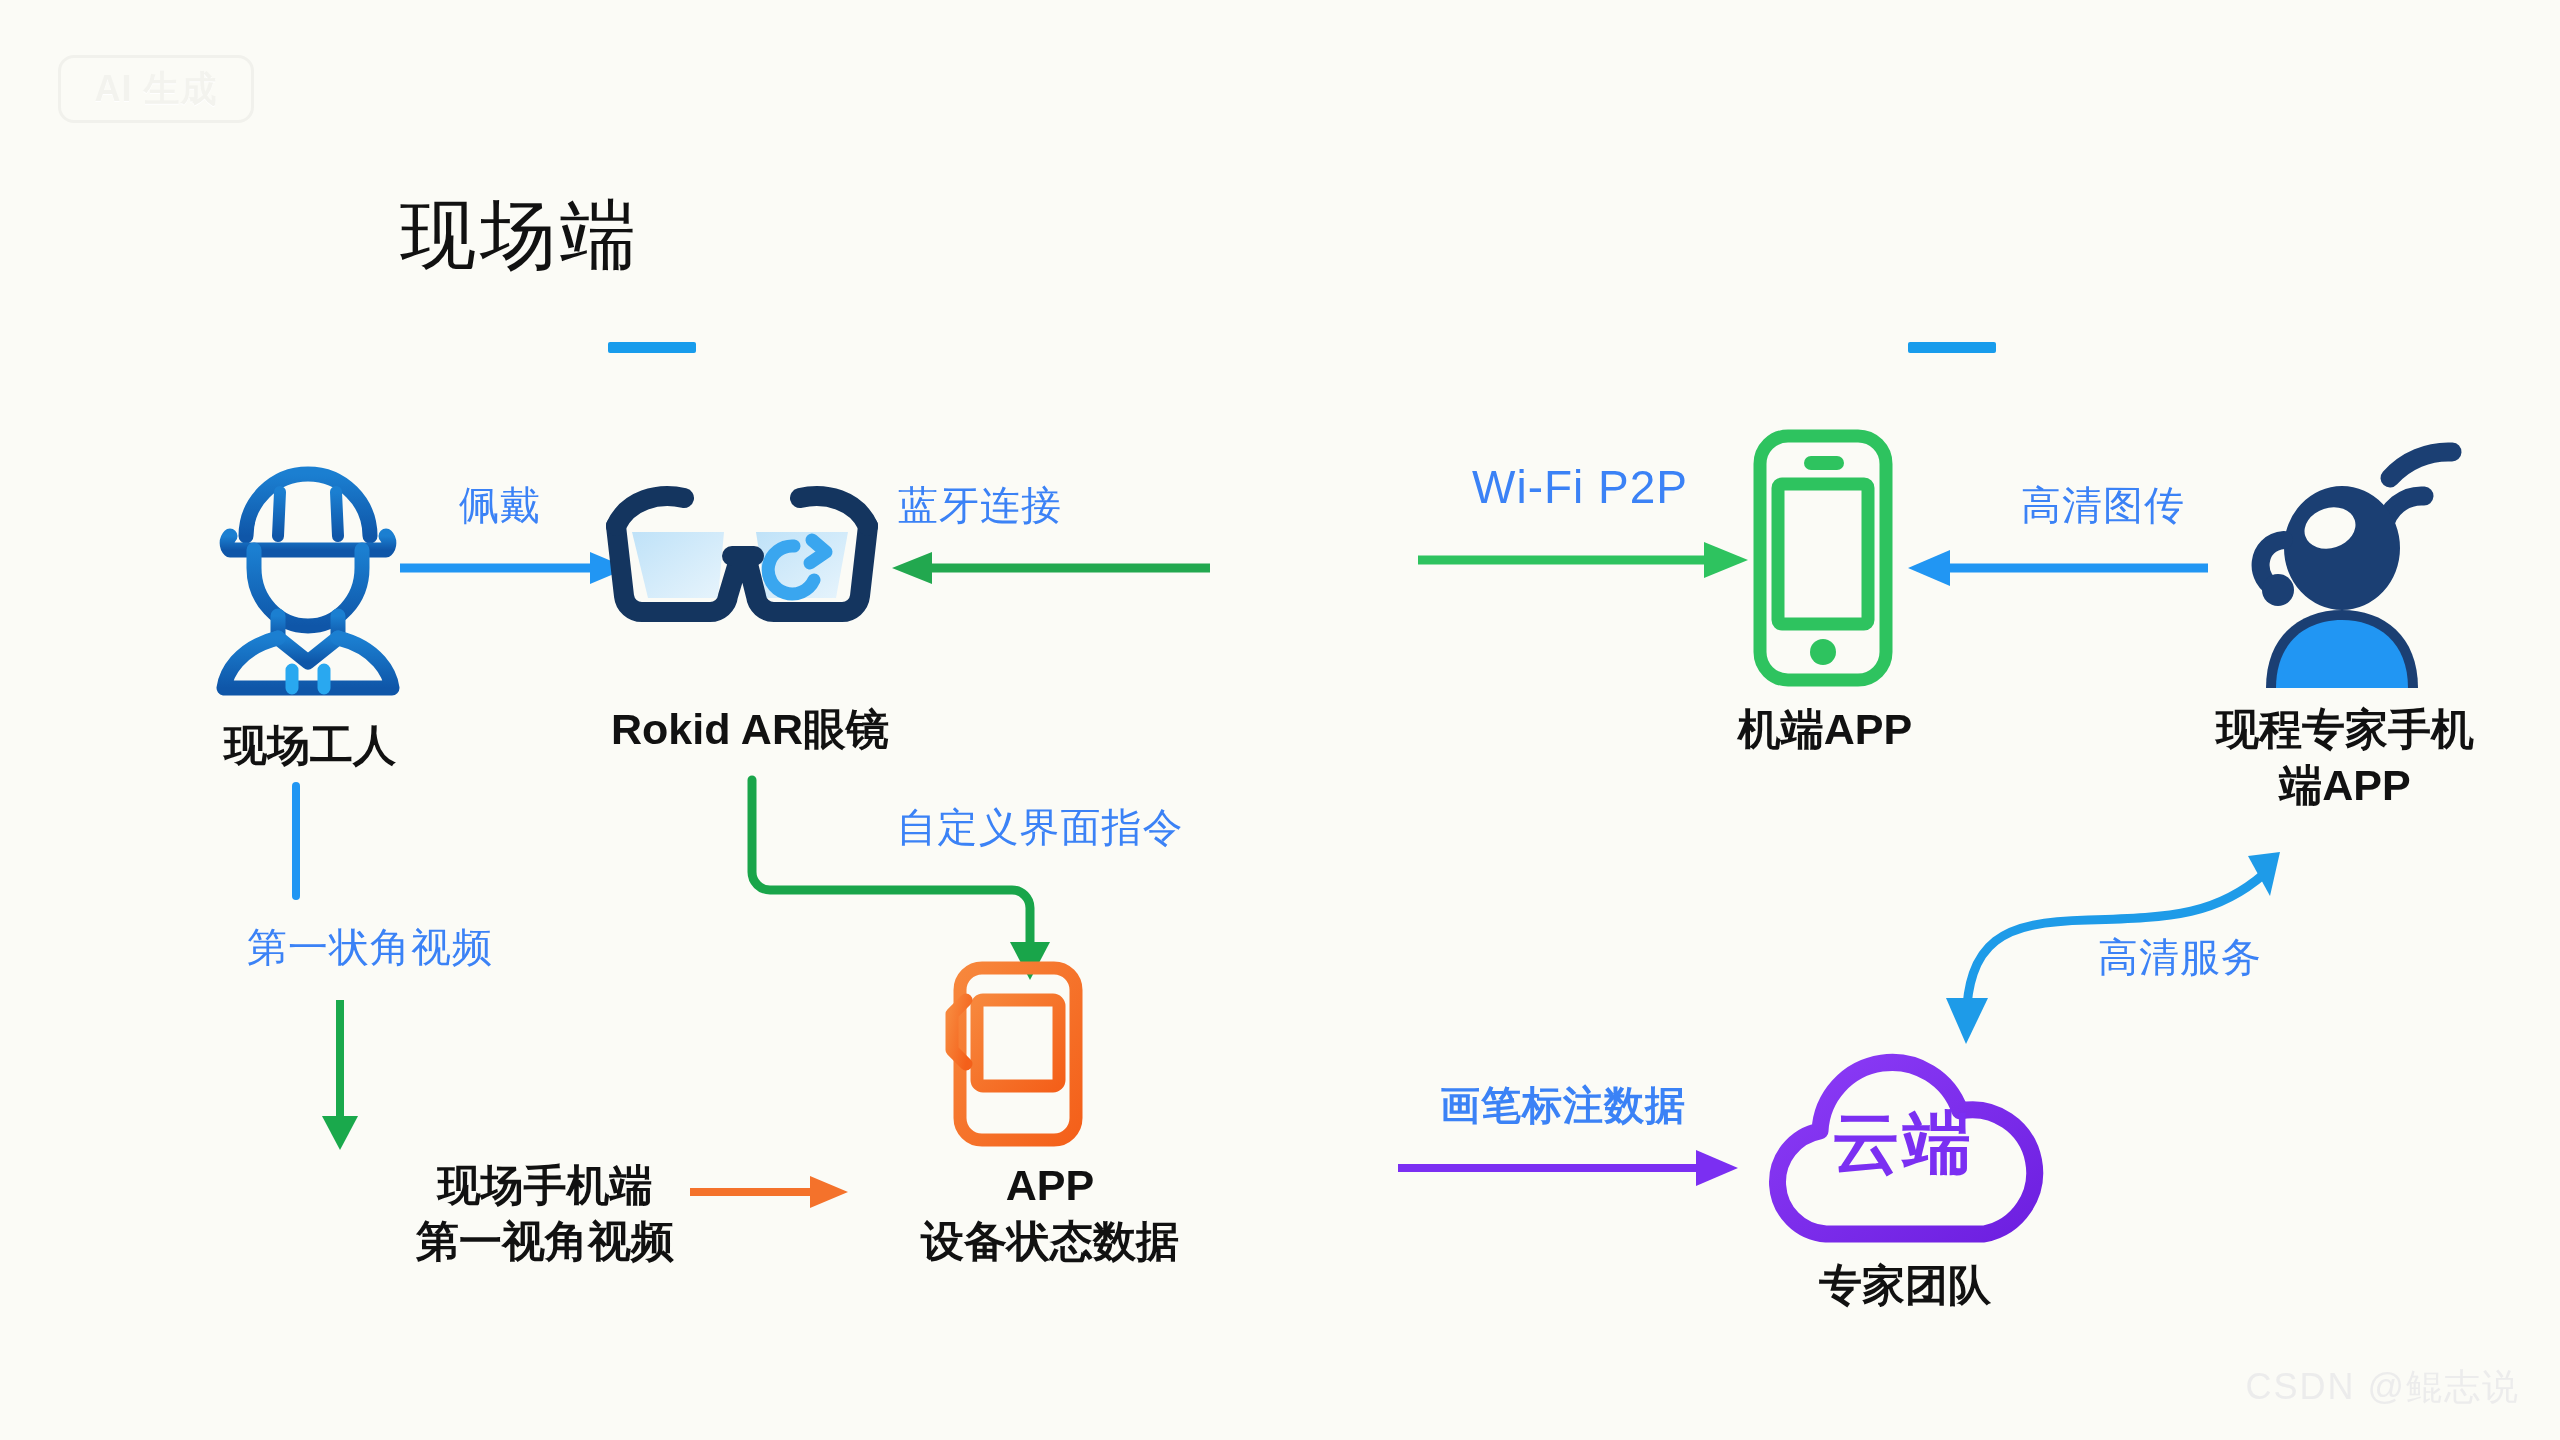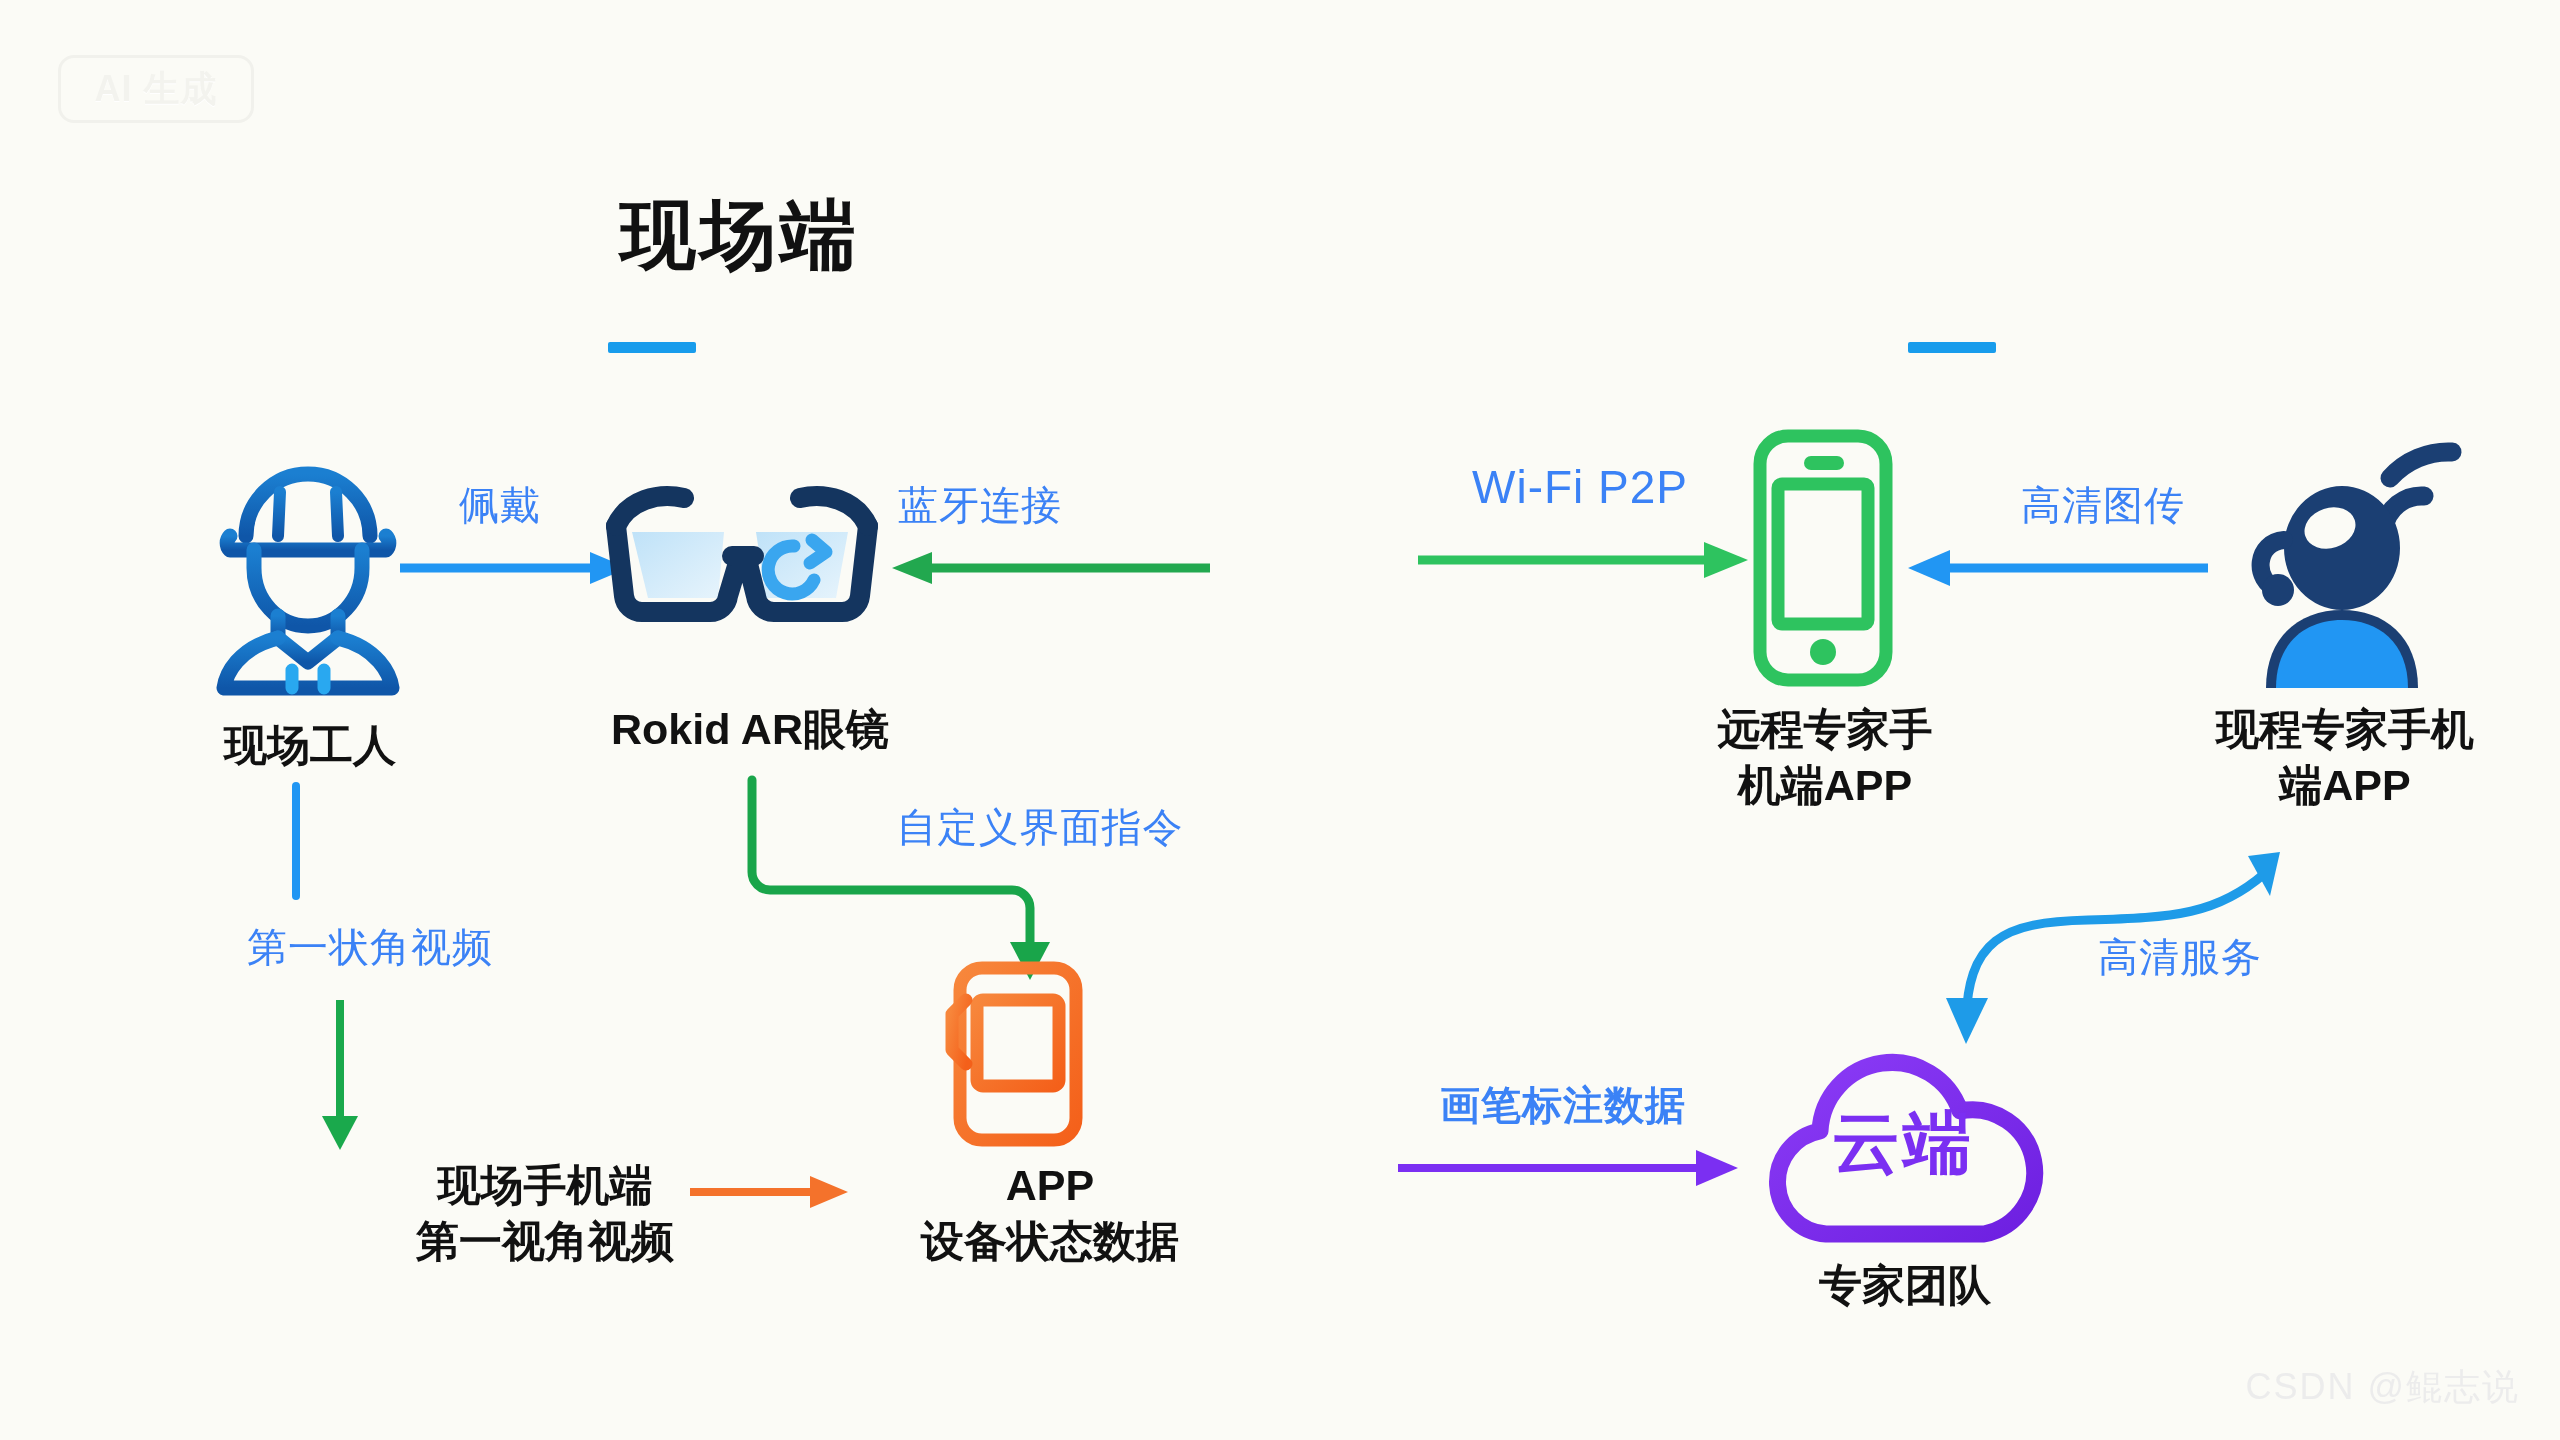--- a/index.html
+++ b/index.html
@@ -21,22 +21,22 @@
     color:#f3f3ee;font-size:36px;font-weight:700;letter-spacing:1px;
     text-shadow:0 1px 0 #fff;
   }
   #csdn-watermark{
     right:40px;bottom:28px;
     color:#ececec;font-size:36px;letter-spacing:2px;white-space:nowrap;
   }
 
   
   .sec-title{
-    font-size:76px;font-weight:700;color:#111;
-    letter-spacing:4px;white-space:nowrap;text-align:right;
+    font-size:76px;font-weight:400;color:#111;
+    letter-spacing:4px;white-space:nowrap;text-align:left;
   }
   .sec-underline{height:11px;background:#189cec;border-radius:2px;}
 
   
   .node-label{
     font-size:43px;font-weight:800;color:#111;
     text-align:center;line-height:1.30;white-space:nowrap;
   }
   .edge-label{
     font-size:40px;font-weight:500;color:#3b82f6;
@@ -205,21 +205,20 @@
     <svg width="150" height="260" viewBox="0 0 150 260">
       <g fill="none" stroke="#2ec35f" stroke-width="13" stroke-linecap="round" stroke-linejoin="round">
         <rect x="12" y="8" width="126" height="244" rx="28"></rect>
         <rect x="30" y="56" width="90" height="140" rx="4"></rect>
         <rect x="56" y="28" width="40" height="14" rx="7" fill="#2ec35f" stroke="none"></rect>
         <circle cx="75" cy="224" r="13" fill="#2ec35f" stroke="none"></circle>
       </g>
     </svg>
   </div>
   <div class="abs node-label" style="left:1620px;top:702px;width:410px;">
-    <div>远程专家手</div>
     <div>机端APP</div>
   </div>
 
   <div class="abs edge-label" style="left:1938px;top:478px;width:330px;">高清图传</div>
   <div class="abs" style="left:1908px;top:548px;width:300px;height:40px;">
     <svg width="300" height="40" viewBox="0 0 300 40">
       <line x1="40" y1="20" x2="300" y2="20" stroke="#2196f3" stroke-width="9"></line>
       <polygon points="42,2 0,20 42,38" fill="#2196f3"></polygon>
     </svg>
   </div>

